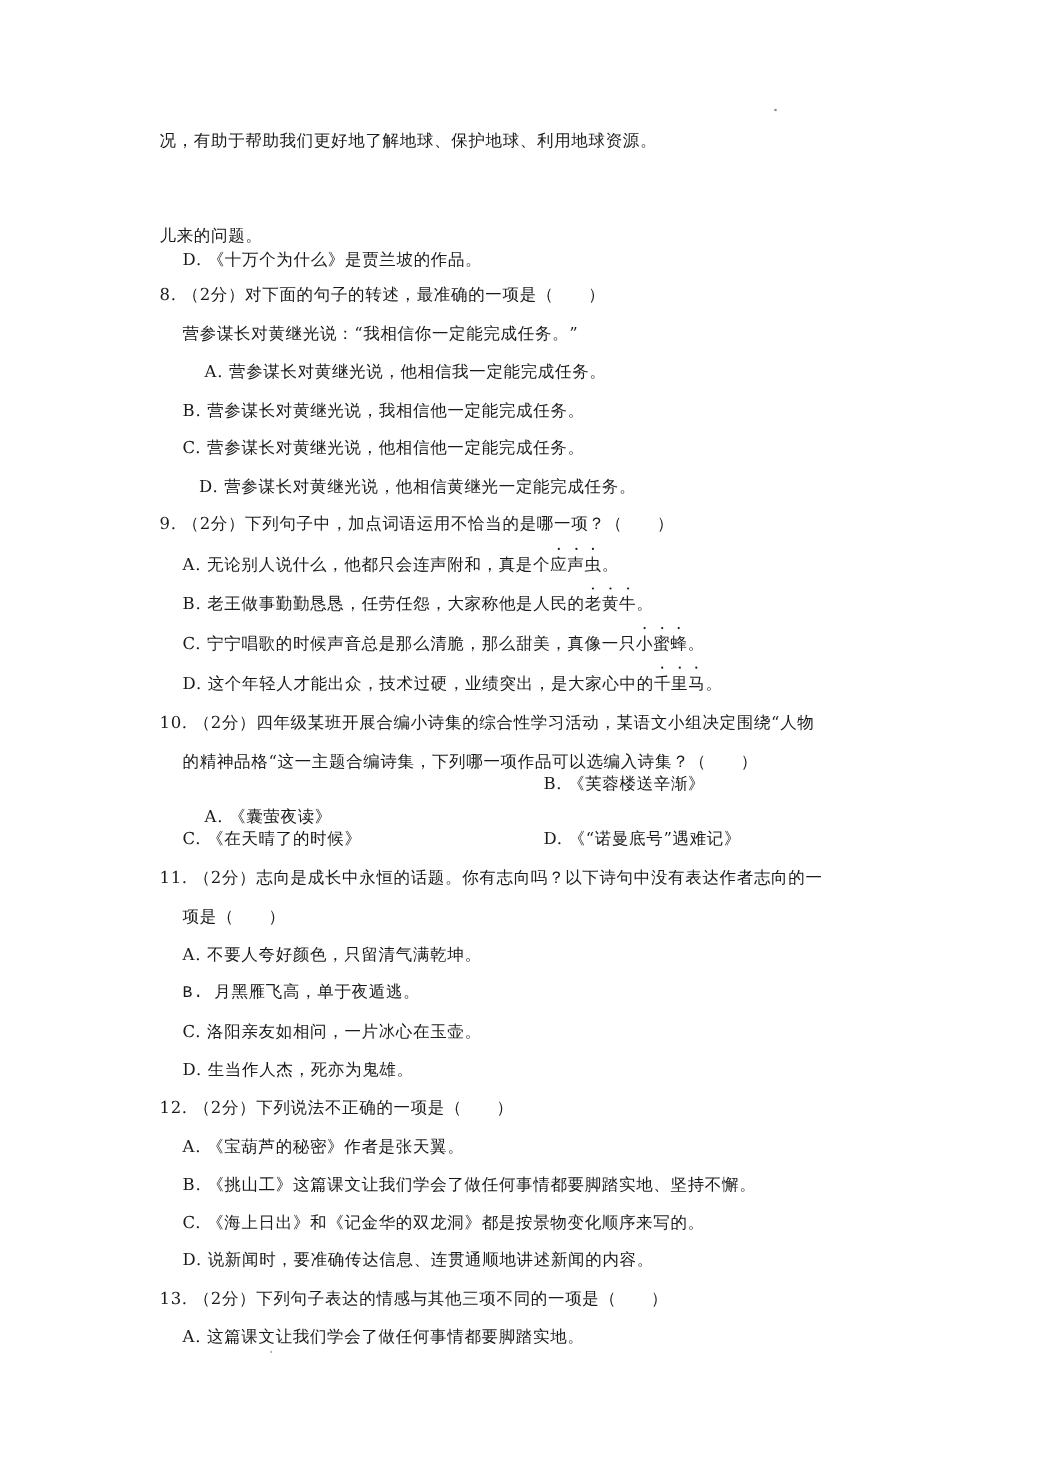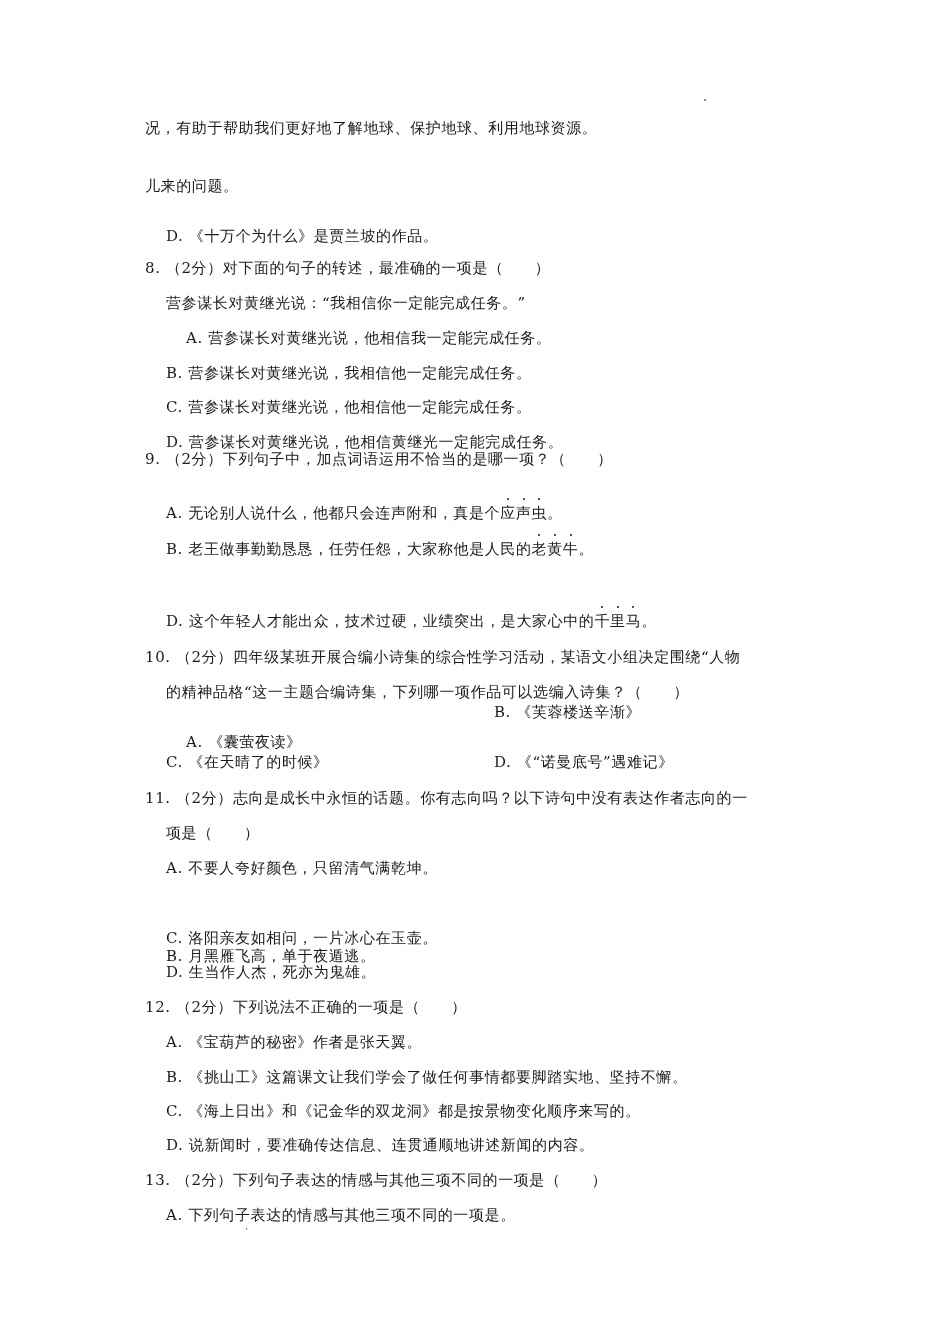--- a/index.html
+++ b/index.html
@@ -40,58 +40,61 @@
     }
   </style>
 </head>
 <body>
 
 <div class="page">
 
   <span class="speck" style="left:704px; top:99px;"></span>
 
   <div class="line" style="top:118px;">况，有助于帮助我们更好地了解地球、保护地球、利用地球资源。</div>
-  <div class="line" style="top:176px;">儿来的问题。</div>
+  <div class="line" style="top:204px;">儿来的问题。</div>
   <div class="line indent" style="top:226px;">D. 《十万个为什么》是贾兰坡的作品。</div>
 
   <div class="line" style="top:258px;">8. （2分）对下面的句子的转述，最准确的一项是（　　）</div>
   <div class="line indent" style="top:293px;">营参谋长对黄继光说：“我相信你一定能完成任务。”</div>
   <div class="line indent" style="top:328px;margin-left:20px;">A. 营参谋长对黄继光说，他相信我一定能完成任务。</div>
   <div class="line indent" style="top:363px;">B. 营参谋长对黄继光说，我相信他一定能完成任务。</div>
   <div class="line indent" style="top:397px;">C. 营参谋长对黄继光说，他相信他一定能完成任务。</div>
-  <div class="line indent" style="top:432px;">D. 营参谋长对黄继光说，他相信黄继光一定能完成任务。</div>
+  <div class="line indent" style="top:432px;margin-left:15px;">D. 营参谋长对黄继光说，他相信黄继光一定能完成任务。</div>
 
-  <div class="line" style="top:449px;">9. （2分）下列句子中，加点词语运用不恰当的是哪一项？（　　）</div>
+  <div class="line" style="top:466px;">9. （2分）下列句子中，加点词语运用不恰当的是哪一项？（　　）</div>
   <div class="line indent" style="top:539px;">
     <span>B. 老王做事勤勤恳恳，任劳任怨，大家称他是人民的</span><span class="em">老</span><span class="em">黄</span><span class="em">牛</span><span>。</span>
   </div>
   <div class="line indent" style="top:503px;">
     <span>A. 无论别人说什么，他都只会连声附和，真是个</span><span class="em">应</span><span class="em">声</span><span class="em">虫</span><span>。</span>
+  </div>
+  <div class="line indent" style="top:575px;">
+    <span>C. 宁宁唱歌的时候声音总是那么清脆，那么甜美，真像一只</span><span class="em">小</span><span class="em">蜜</span><span class="em">蜂</span><span>。</span>
   </div>
   <div class="line indent" style="top:611px;">
     <span>D. 这个年轻人才能出众，技术过硬，业绩突出，是大家心中的</span><span class="em">千</span><span class="em">里</span><span class="em">马</span><span>。</span>
   </div>
 
   <div class="line" style="top:647px;">10. （2分）四年级某班开展合编小诗集的综合性学习活动，某语文小组决定围绕“人物</div>
   <div class="line indent" style="top:682px;">的精神品格“这一主题合编诗集，下列哪一项作品可以选编入诗集？（　　）</div>
   <div class="line indent" style="top:732px;margin-left:20px;">A. 《囊萤夜读》</div>
   <div class="line col2" style="top:702px;">B. 《芙蓉楼送辛渐》</div>
   <div class="line indent" style="top:752px;">C. 《在天晴了的时候》</div>
   <div class="line col2" style="top:752px;">D. 《“诺曼底号”遇难记》</div>
 
   <div class="line" style="top:788px;">11. （2分）志向是成长中永恒的话题。你有志向吗？以下诗句中没有表达作者志向的一</div>
   <div class="line indent" style="top:823px;">项是（　　）</div>
   <div class="line indent" style="top:858px;">A. 不要人夸好颜色，只留清气满乾坤。</div>
-  <div class="line indent" style="top:946px;">B.  月黑雁飞高，单于夜遁逃。</div>
+  <div class="line indent" style="top:893px;font-family:Liberation Mono, monospace;">B.  月黑雁飞高，单于夜遁逃。</div>
   <div class="line indent" style="top:928px;">C. 洛阳亲友如相问，一片冰心在玉壶。</div>
   <div class="line indent" style="top:962px;">D.  生当作人杰，死亦为鬼雄。</div>
 
   <div class="line" style="top:997px;">12. （2分）下列说法不正确的一项是（　　）</div>
   <div class="line indent" style="top:1032px;">A. 《宝葫芦的秘密》作者是张天翼。</div>
   <div class="line indent" style="top:1067px;">B. 《挑山工》这篇课文让我们学会了做任何事情都要脚踏实地、坚持不懈。</div>
   <div class="line indent" style="top:1101px;">C. 《海上日出》和《记金华的双龙洞》都是按景物变化顺序来写的。</div>
   <div class="line indent" style="top:1135px;">D. 说新闻时，要准确传达信息、连贯通顺地讲述新闻的内容。</div>
 
   <div class="line" style="top:1170px;">13. （2分）下列句子表达的情感与其他三项不同的一项是（　　）</div>
-  <div class="line indent" style="top:1205px;">A. 下列句子表达的情感与其他三项不同的一项是。</div>
+  <div class="line indent" style="top:1205px;">A. 这篇课文让我们学会了做任何事情都要脚踏实地。</div>
 
   <span class="speck" style="left:246px; top:1228px; width:1px; height:2px;"></span>
 </div>
 
 </body></html>

